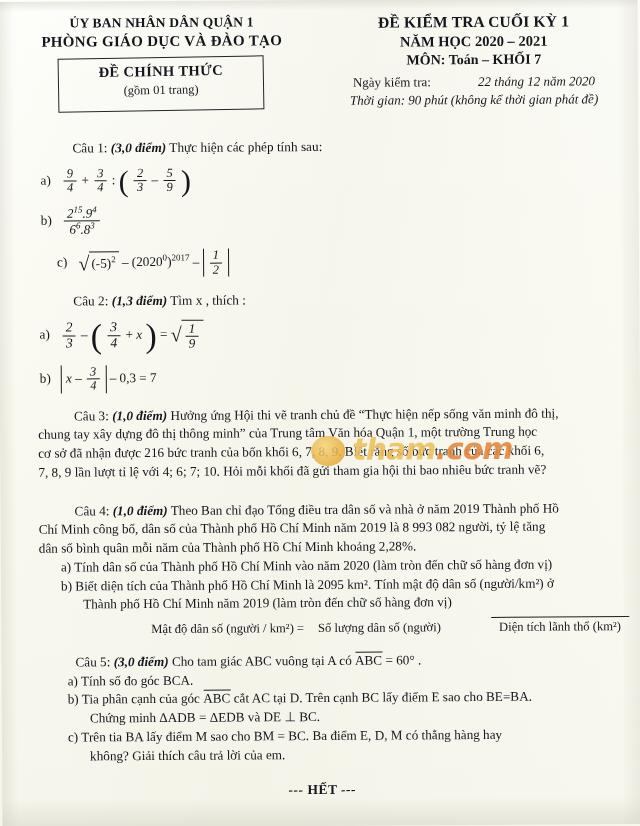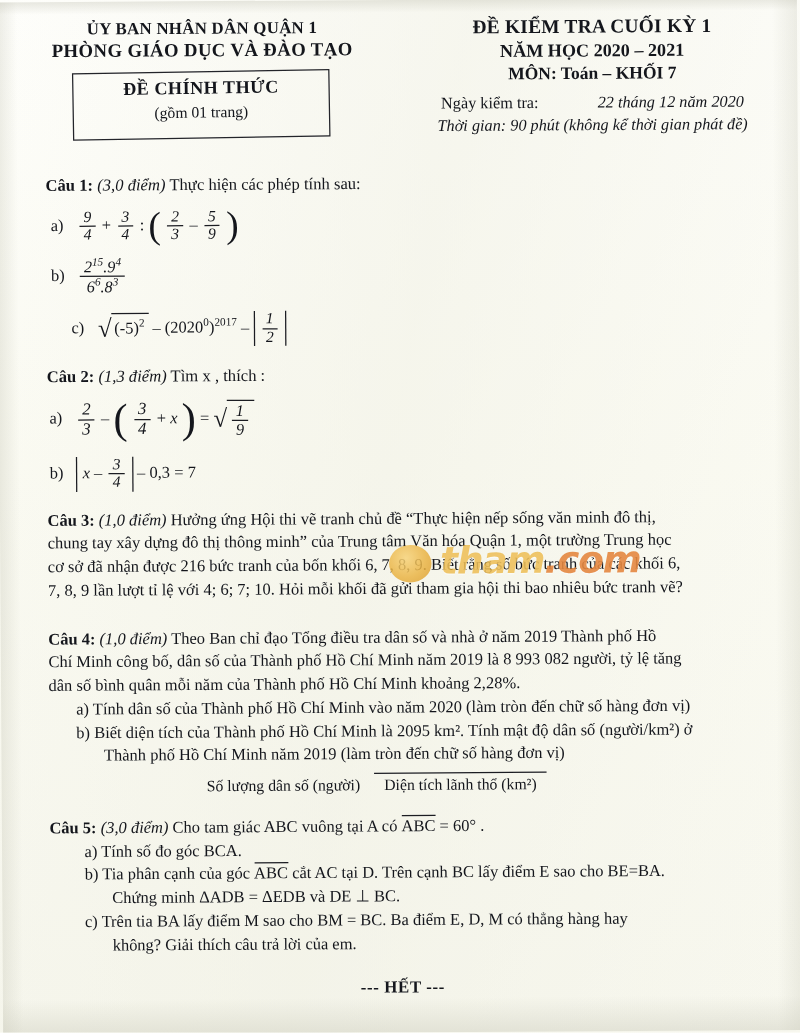--- a/index.html
+++ b/index.html
@@ -120,25 +120,26 @@
     left: 0;
     width: 640px;
   }
   .qrow {
     position: relative;
     padding: 0 22px 0 38px;
     font-size: 13.3px;
     line-height: 1.35;
   }
   .qlabel {
-    font-weight: bold;
+    font-weight: normal;
+    margin-left: 36px;
   }
   .qitalic {
     font-style: italic;
-    font-weight: normal;
+    font-weight: bold;
   }
   .qtext { }
   .sub {
     padding-left: 42px;
     font-size: 13.2px;
     line-height: 1.45;
   }
   .sub-letter {
     display: inline-block;
     width: 18px;
@@ -211,21 +212,21 @@
     display: flex;
     align-items: center;
   }
   .formula-lhs { white-space: nowrap; }
   .formula-frac {
     display: inline-block;
     text-align: center;
     margin-left: 6px;
   }
   .formula-frac .num { padding: 0 8px 1px 8px; }
-  .formula-frac .den { border-top: 1.1px solid #1b1c22; padding: 2px 8px 0 8px; }
+  .formula-frac .den { border-top: 1.1px solid #1b1c22; padding: 2px 8px 0 8px; margin-left: 39px; }
 
   .overline {
     border-top: 1.1px solid #1b1c22;
     padding-top: 0px;
     display: inline-block;
     line-height: 1.15;
   }
 
   .end {
     text-align: center;
@@ -426,20 +427,21 @@
           <span>Theo Ban chỉ đạo Tổng điều tra dân số và nhà ở năm 2019 Thành phố Hồ</span>
         </div>
         <div class="para">Chí Minh công bố, dân số của Thành phố Hồ Chí Minh năm 2019 là 8 993 082 người, tỷ lệ tăng</div>
         <div class="para">dân số bình quân mỗi năm của Thành phố Hồ Chí Minh khoảng 2,28%.</div>
         <div class="para" style="padding-left:60px;">a)  Tính dân số của Thành phố Hồ Chí Minh vào năm 2020 (làm tròn đến chữ số hàng đơn vị)</div>
         <div class="para" style="padding-left:60px;">b)  Biết diện tích của Thành phố Hồ Chí Minh là 2095 km². Tính mật độ dân số (người/km²) ở</div>
         <div class="para" style="padding-left:82px;">Thành phố Hồ Chí Minh năm 2019 (làm tròn đến chữ số hàng đơn vị)</div>
 
         <div class="formula-box">
           <div class="formula-row">
+            <span class="formula-lhs">Mật độ dân số (người / km²) =</span>
             <span class="formula-frac">
               <span class="num">Số lượng dân số (người)</span>
               <span class="den">Diện tích lãnh thổ (km²)</span>
             </span>
           </div>
         </div>
       </div>
 
       <div class="q5">
         <div class="para">

